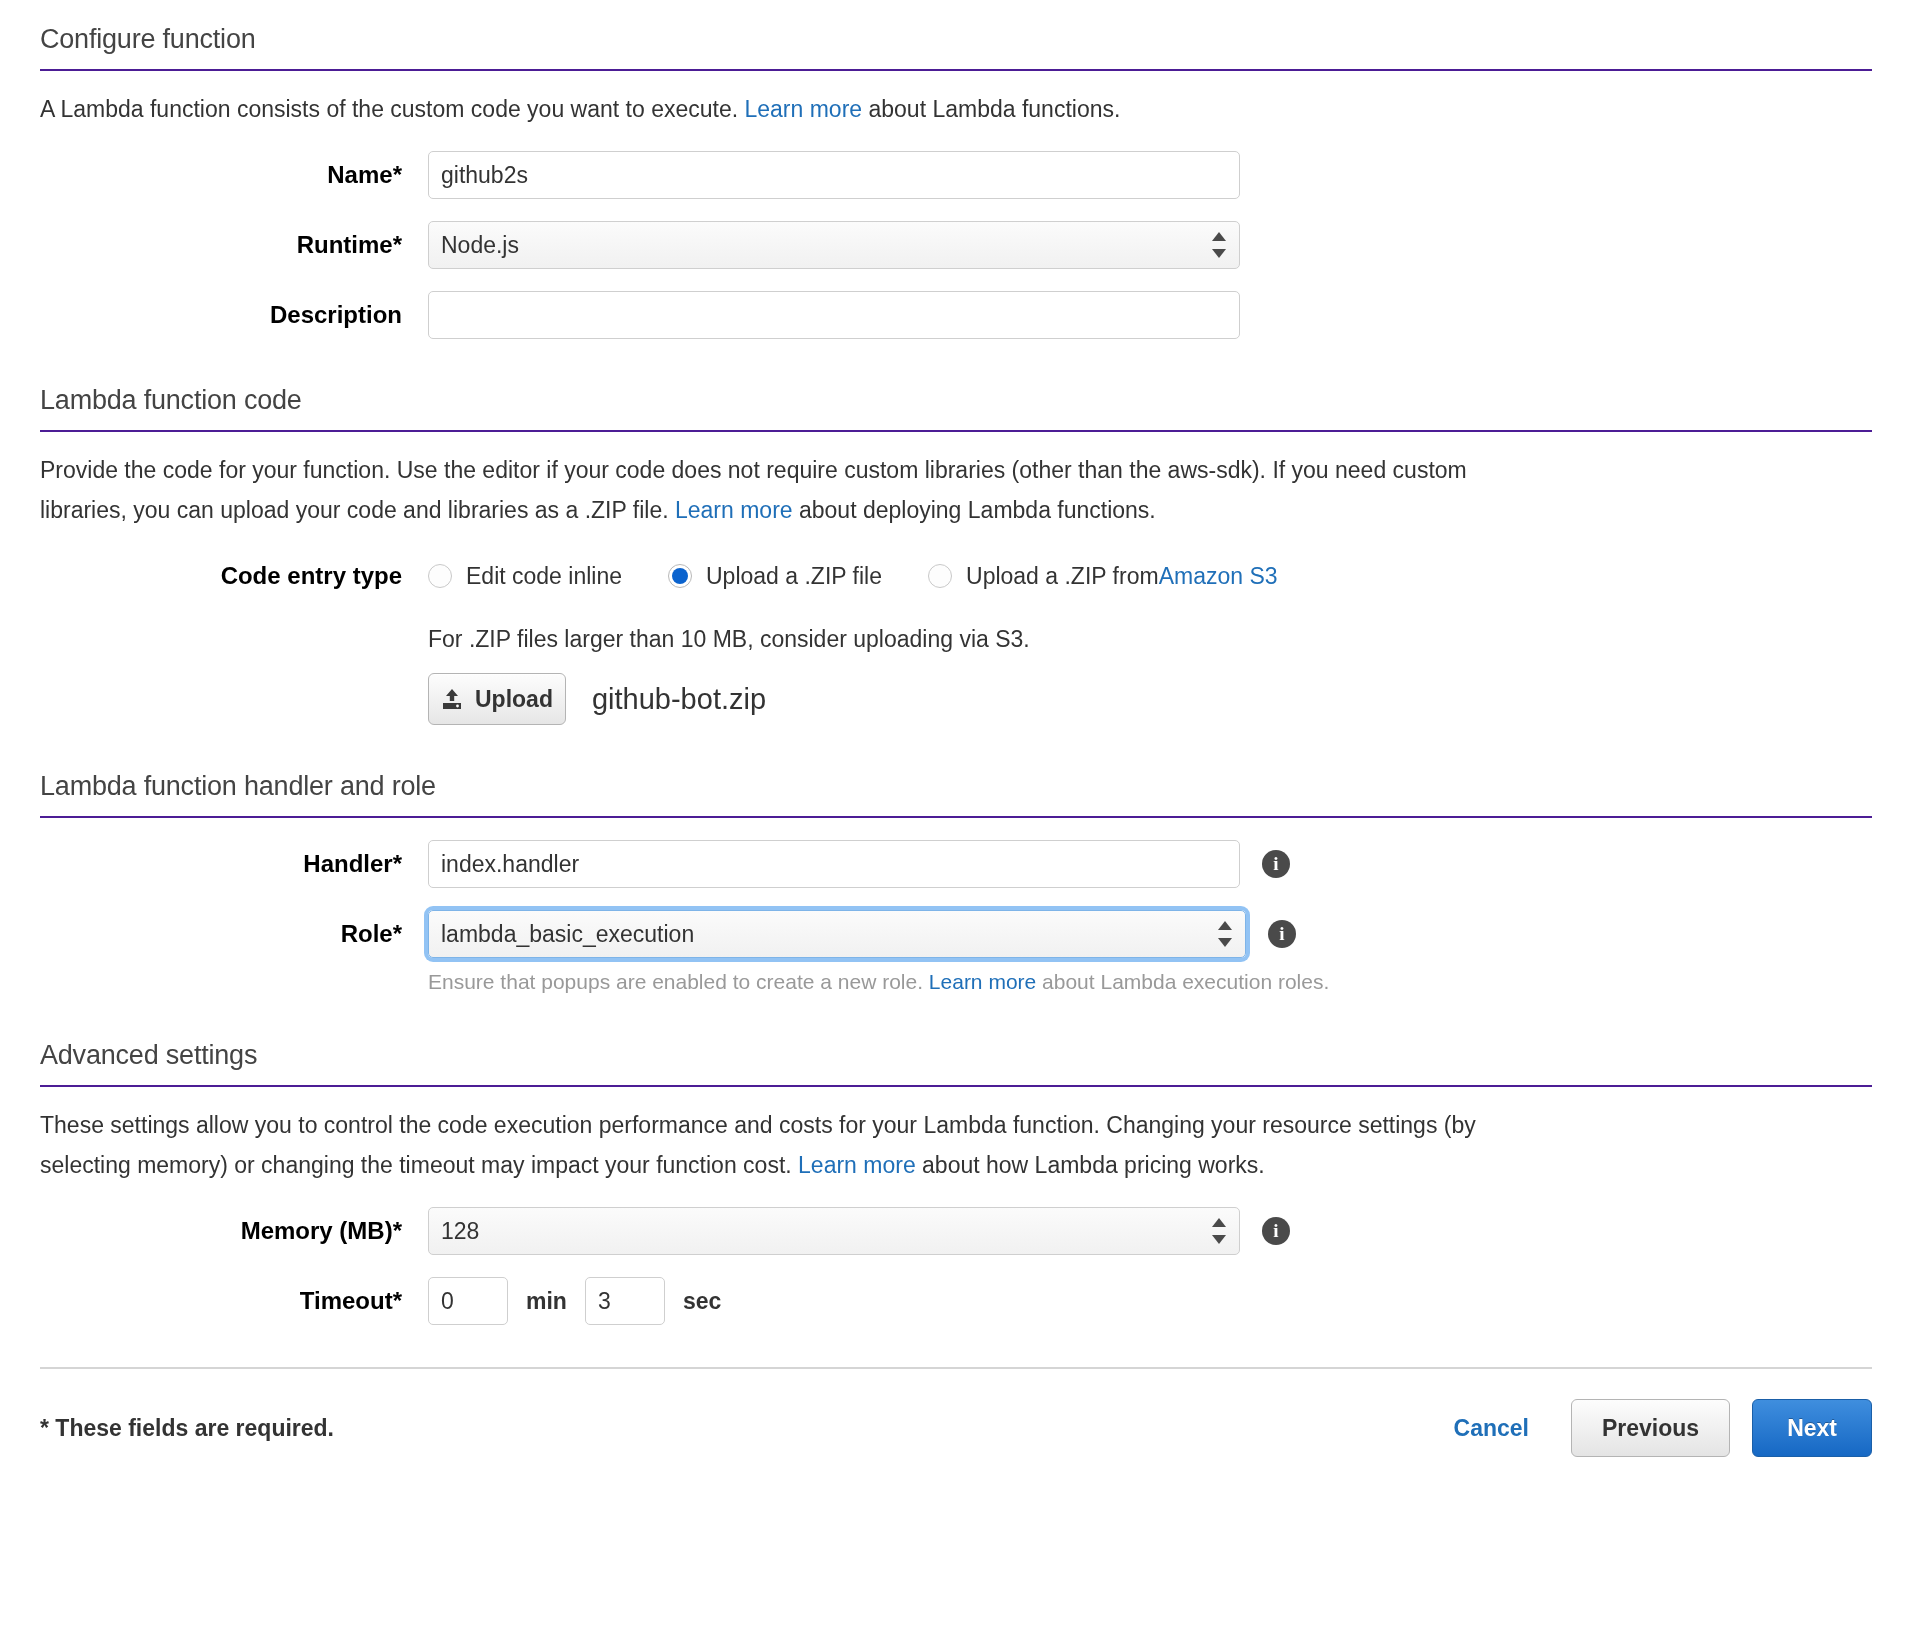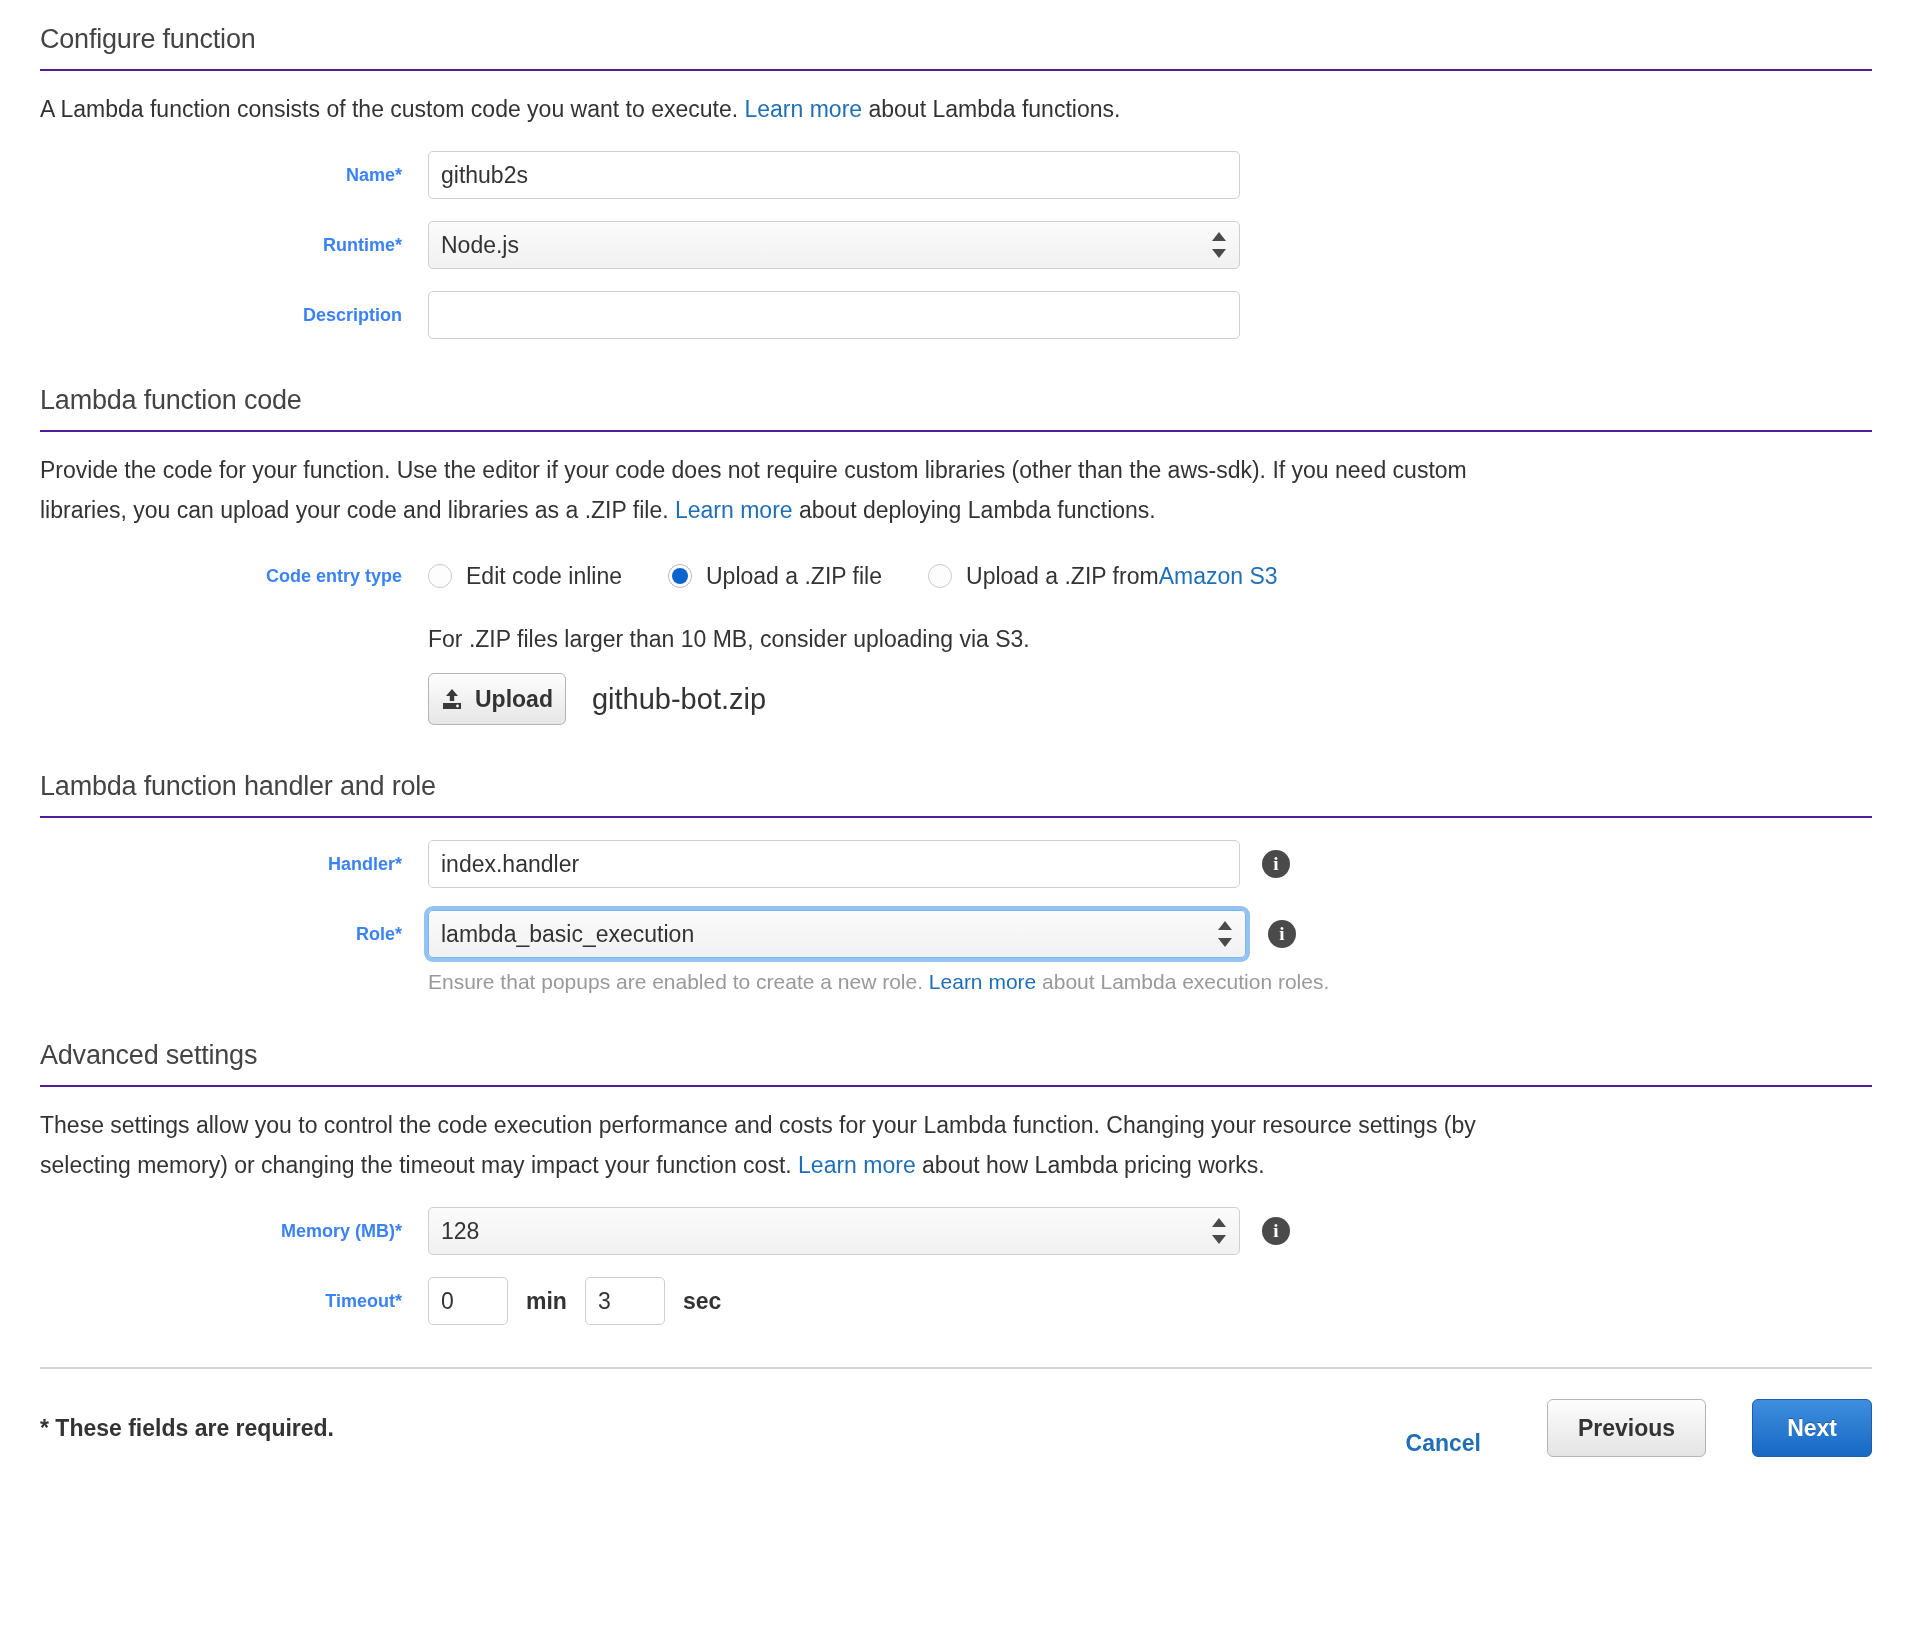--- a/index.html
+++ b/index.html
@@ -43,23 +43,23 @@
   
   .row {
     display: flex;
     align-items: flex-start;
     margin-top: 22px;
   }
   .lbl {
     width: 388px;
     text-align: right;
     padding-right: 26px;
-    font-size: 18px;
-    font-weight: bold;
-    color: #3b82f6;
+    font-size: 24px;
+    font-weight: bold;
+    color: #000000;
     line-height: 48px;
     flex: 0 0 388px;
   }
 
   .field-col { flex: 1 1 auto; }
 
   input.txt {
     width: 812px;
     height: 48px;
     font-size: 23px;
@@ -238,21 +238,21 @@
     padding-top: 30px;
     display: flex;
     align-items: center;
     justify-content: space-between;
   }
   .req-note {
     font-size: 23px;
     font-weight: bold;
     color: #333333;
   }
-  .actions { display: flex; align-items: flex-end; gap: 24px; }
+  .actions { display: flex; align-items: center; }
   .btn-cancel {
     font-size: 23px;
     color: #1f6fb8;
     font-weight: bold;
     text-decoration: none;
     margin-right: 42px;
     cursor: pointer;
   }
   .btn-prev {
     height: 58px;

